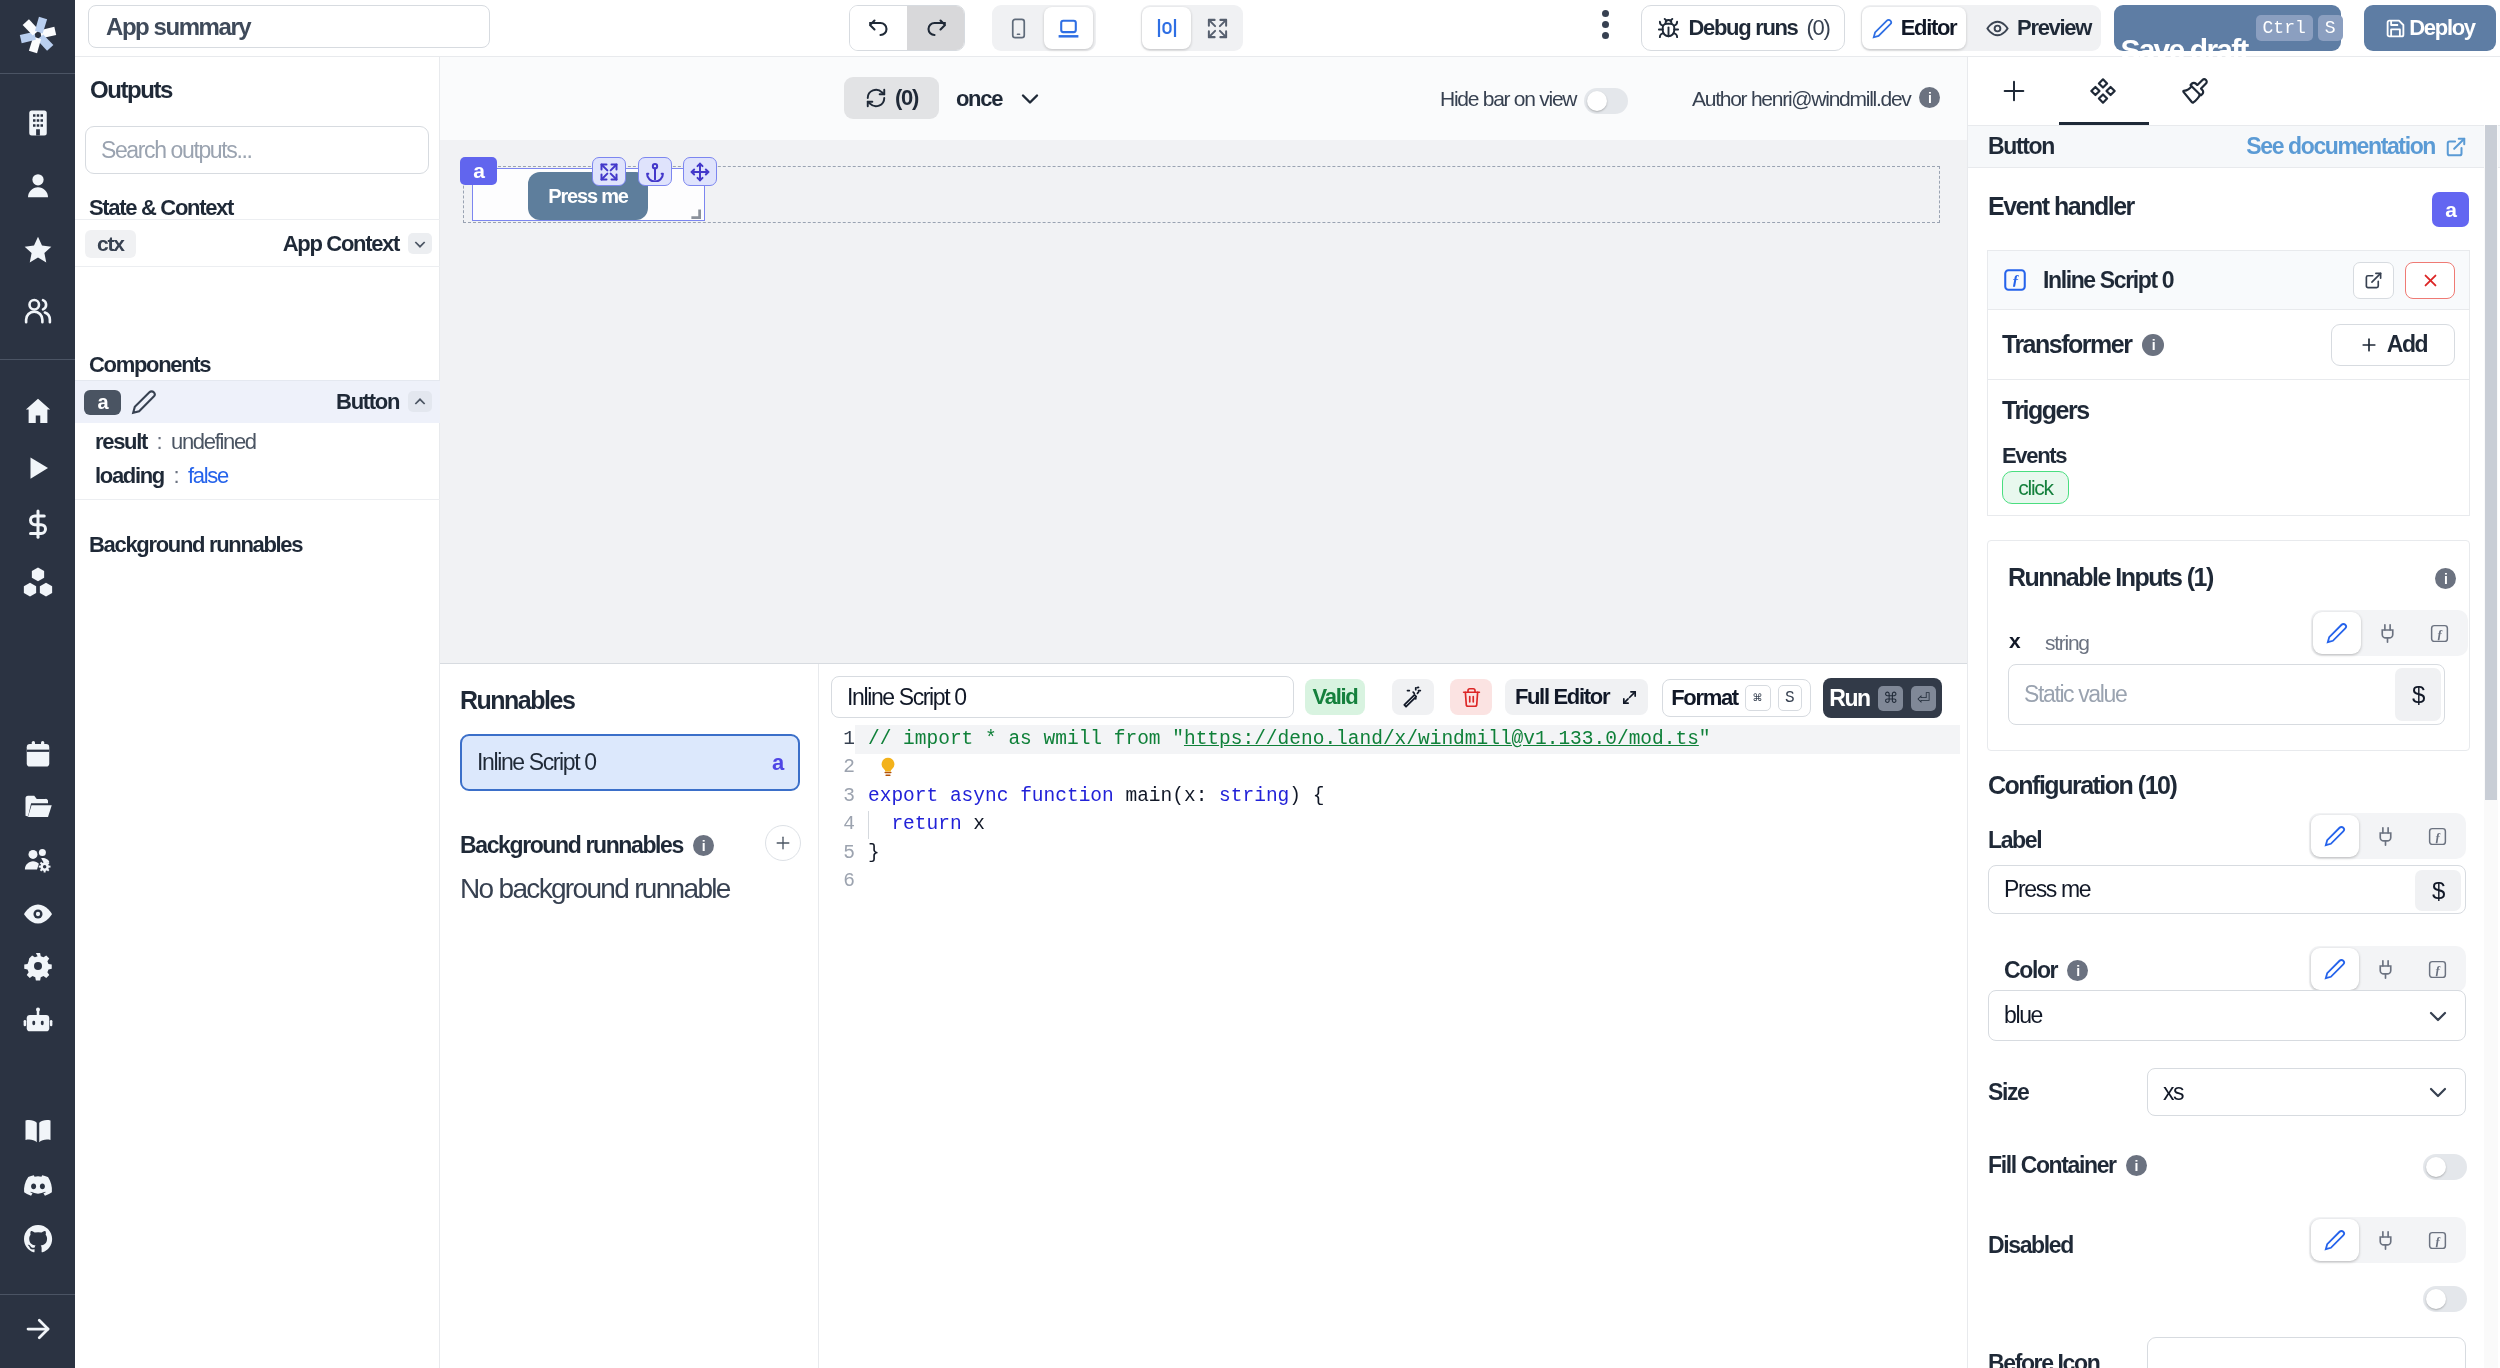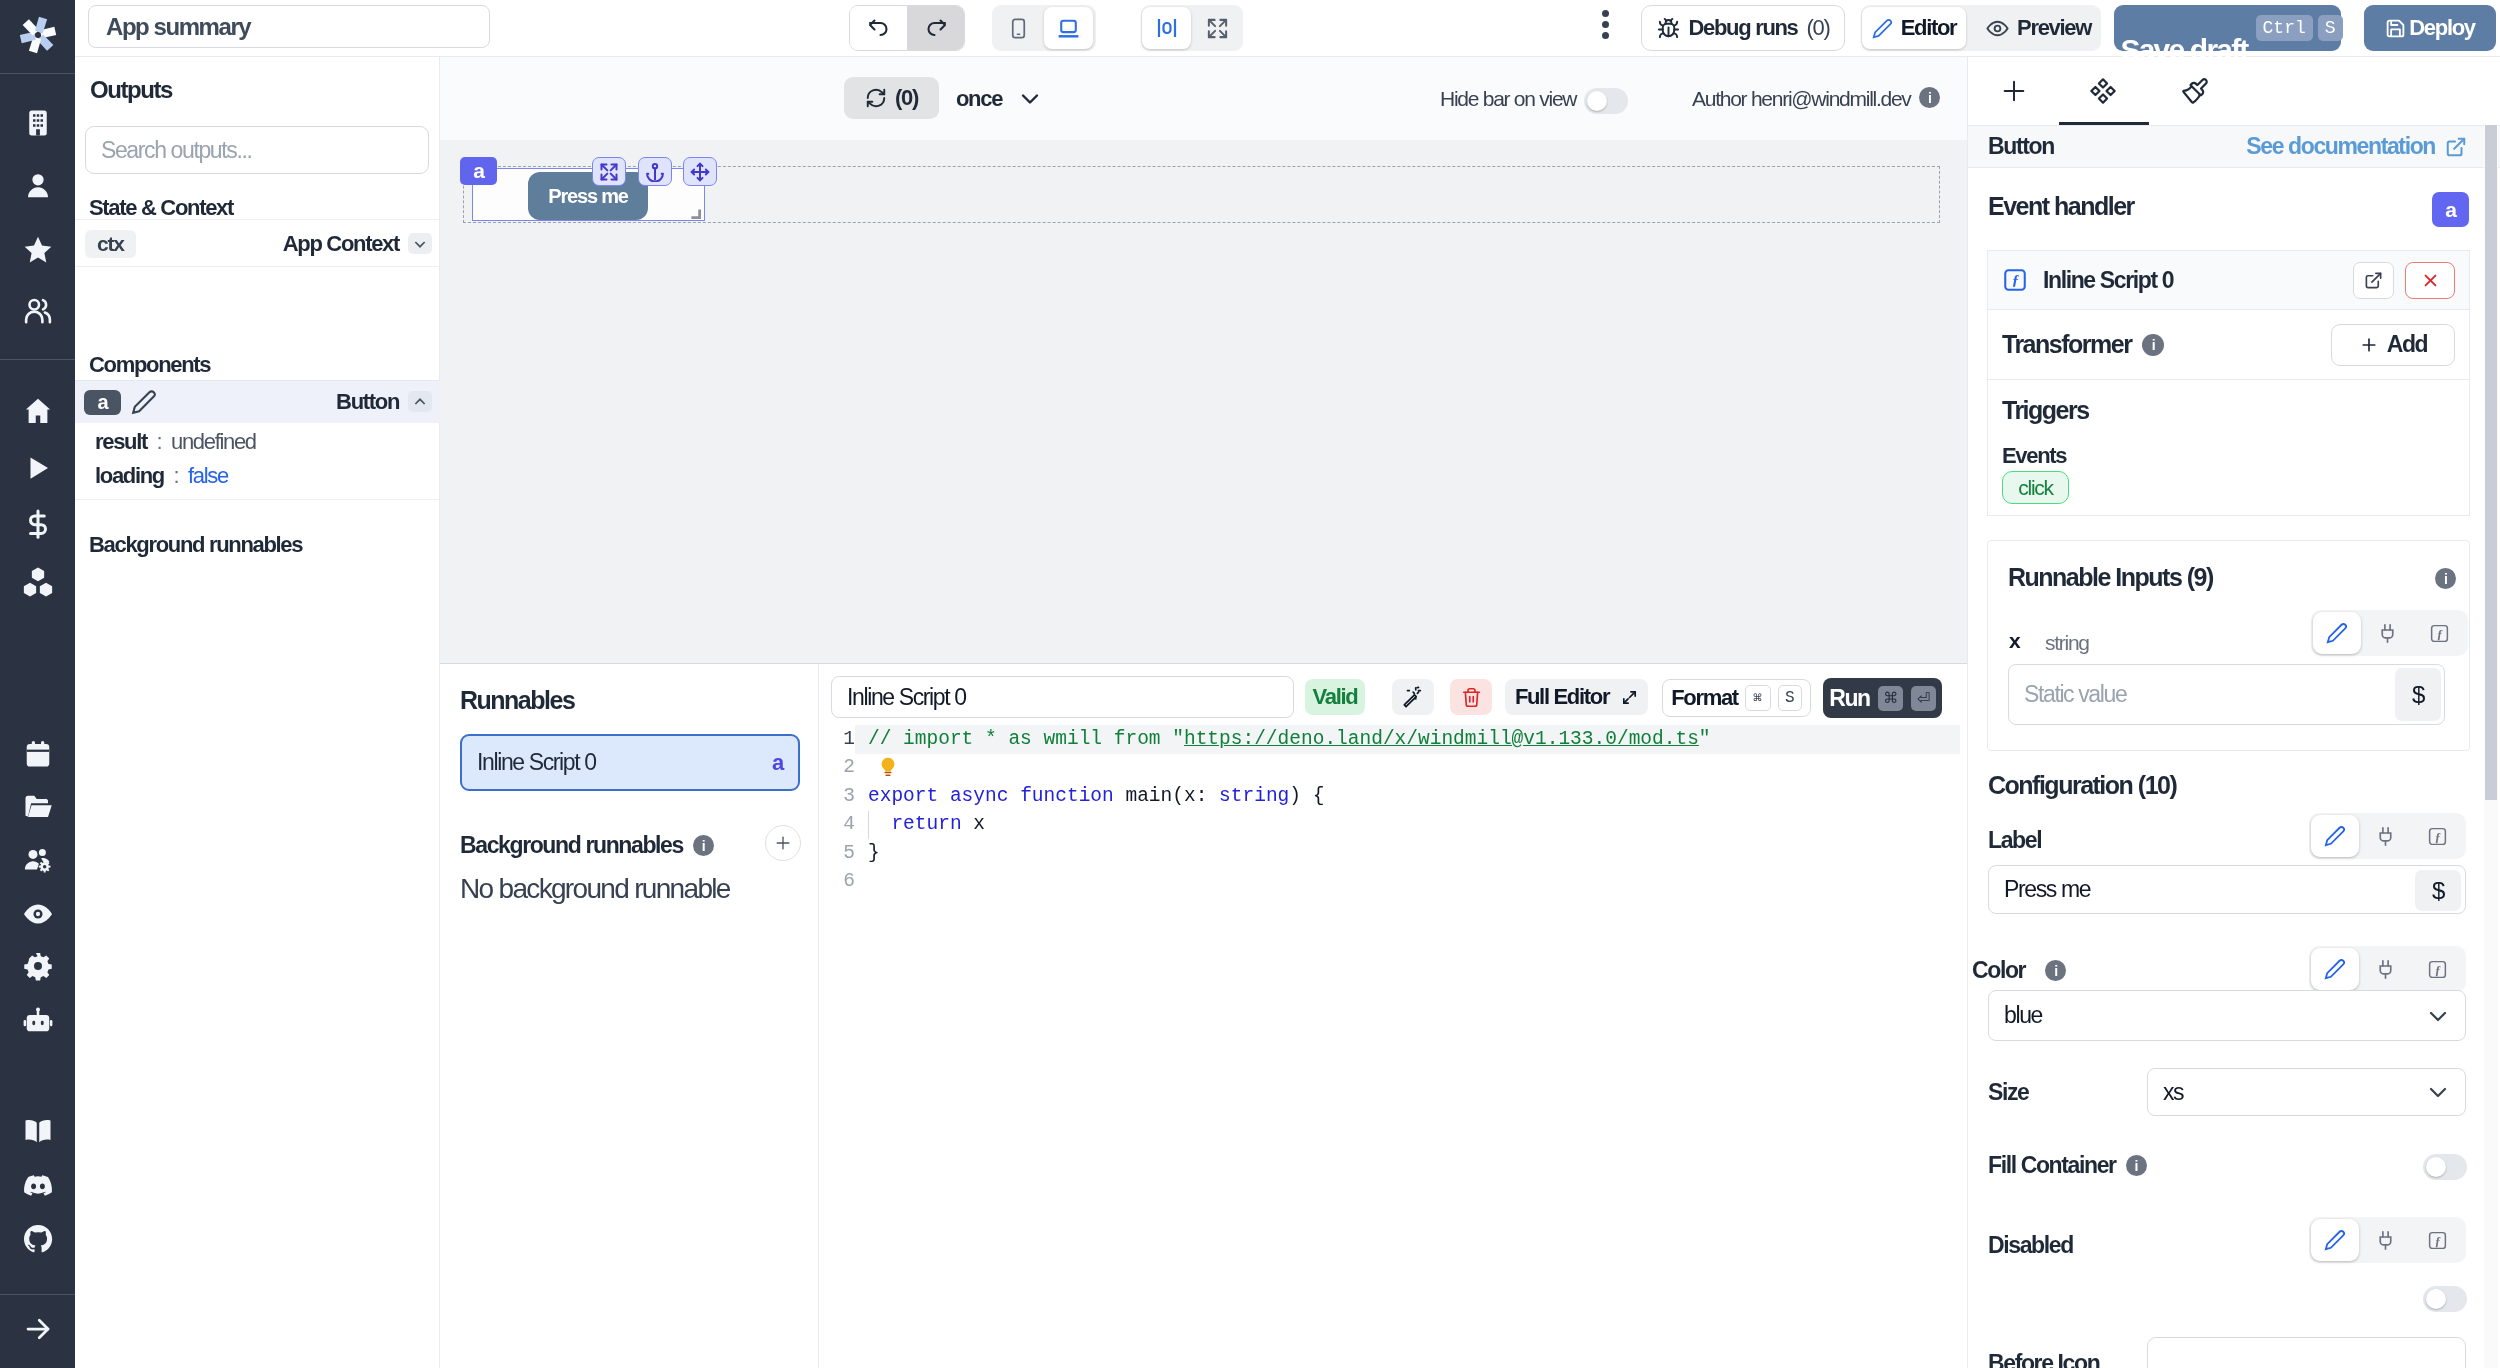--- a/index.html
+++ b/index.html
@@ -390,21 +390,21 @@
           </span>
       </div>
       <div style="padding:16px 14px 0;">
         <div style="font-size:25px;font-weight:600;color:#1f2937;">Triggers</div>
         <div style="font-size:22px;font-weight:700;color:#1f2937;margin-top:18px;">Events</div>
         <div class="flex" style="margin-top:2px;width:67px;height:33px;background:#e8f8ee;border:1px solid #4ade80;border-radius:10px;justify-content:center;font-size:21px;color:#15803d;">click</div>
       </div>
     </div>
 
     <div class="abs" style="left:19px;top:483px;width:483px;height:211px;border:1px solid #e8eaed;border-radius:4px;">
-      <div class="abs" style="left:20px;top:22px;font-size:25px;font-weight:700;color:#1f2937;">Runnable Inputs (9)</div>
+      <div class="abs" style="left:20px;top:22px;font-size:25px;font-weight:700;color:#1f2937;">Runnable Inputs (1)</div>
       <div class="abs info" style="left:447px;top:27px;width:21px;height:21px;font-size:14px;">i</div>
       <div class="icg" style="left:323px;top:69px;width:157px;">
         <span class="sel">
             <svg width="22" height="22" viewBox="0 0 24 24" fill="none" stroke="#2563eb" stroke-width="2">
               <path d="M17 3a2.8 2.8 0 1 1 4 4L7.5 20.5 2 22l1.5-5.5z"></path>
             </svg>
           </span>
         <span class="nsel">
             <svg width="21" height="21" viewBox="0 0 24 24" fill="none" stroke="#6b7280" stroke-width="1.9" stroke-linecap="round">
               <path d="M12 22v-5"></path>
@@ -468,21 +468,21 @@
             <path d="M18 8v5a4 4 0 0 1-4 4h-4a4 4 0 0 1-4-4V8Z"></path>
           </svg>
         </span>
       <span class="nsel">
           <svg width="21" height="21" viewBox="0 0 24 24" fill="none" stroke="#6b7280" stroke-width="1.7">
             <rect x="3" y="3" width="18" height="18" rx="3"></rect>
             <text x="12" y="17" font-size="14" font-family="Liberation Serif" font-style="italic" font-weight="600" fill="#6b7280" stroke="none" text-anchor="middle">ƒ</text>
           </svg>
         </span>
     </div>
-    <div class="abs flex" style="left:4px;top:900px;gap:20px;">
+    <div class="abs flex" style="left:36px;top:900px;gap:10px;">
         <span style="font-size:23px;font-weight:700;color:#1f2937;">Color</span>
         <span class="info" style="width:21px;height:21px;font-size:14px;">i</span>
       </div>
     <div class="abs inp flex" style="left:20px;top:933px;width:478px;height:51px;padding:0 15px;font-size:23px;color:#111827;">blue
       <svg style="margin-left:auto;" width="24" height="24" viewBox="0 0 24 24" fill="none" stroke="#374151" stroke-width="2.2" stroke-linecap="round" stroke-linejoin="round">
           <polyline points="5,9 12,16 19,9"></polyline>
         </svg>
     </div>
 
     <div class="abs" style="left:20px;top:1022px;font-size:23px;font-weight:700;color:#1f2937;">Size</div>

